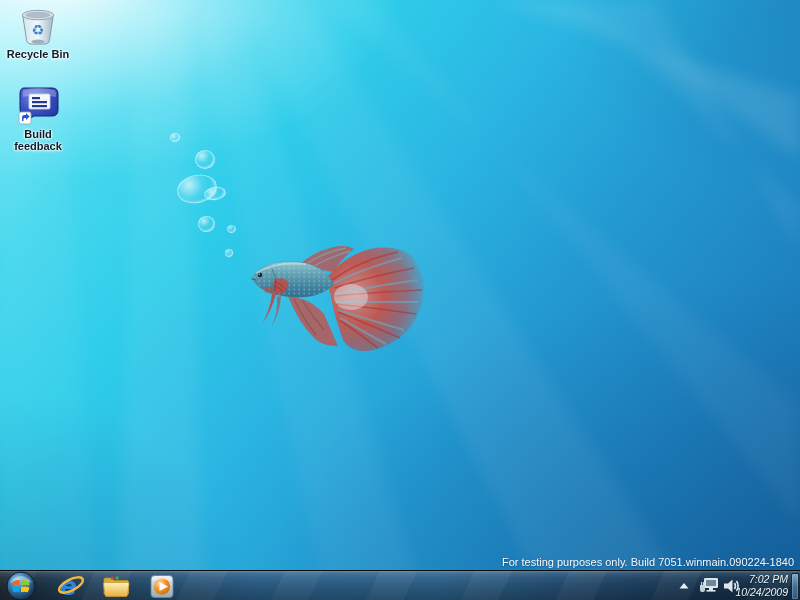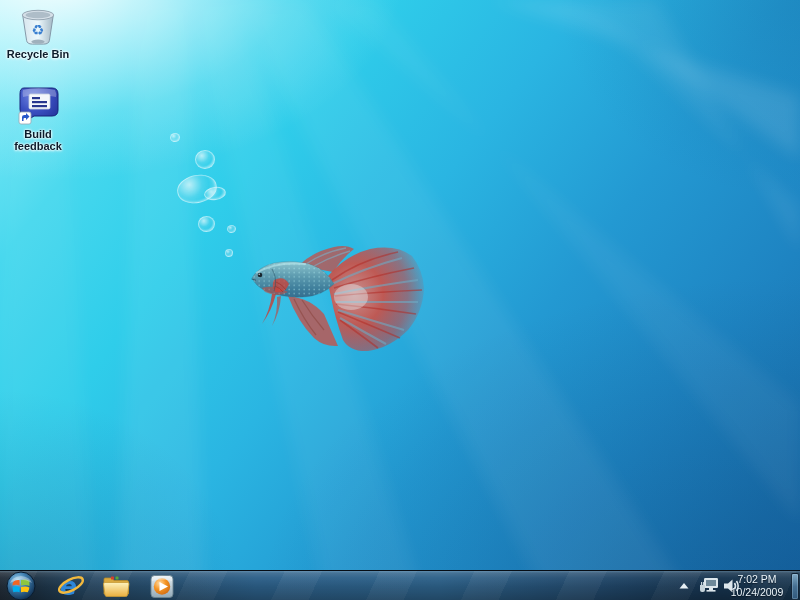--- a/index.html
+++ b/index.html
@@ -52,22 +52,23 @@
   }
   .tb-btn{background:none;border:none;padding:0;margin:0;cursor:pointer;display:flex;align-items:center;justify-content:center;}
   .start{position:absolute;left:6px;top:0px;width:30px;height:30px;}
   .task-icon{position:absolute;top:1px;width:30px;height:28px;}
   .ti-ie{left:56px;} .ti-exp{left:101px;} .ti-wmp{left:147px;}
   .tray{position:absolute;right:0;top:0;height:30px;}
   .tray-btn{position:absolute;background:none;border:none;padding:0;cursor:pointer;}
   .clock{
     position:absolute;right:12px;top:1px;width:62px;height:28px;
     background:none;border:none;padding:0;cursor:pointer;
-    color:#eaf4fa;font-family:"Liberation Sans",sans-serif;font-size:10.5px;line-height:13px;text-align:center;
+    color:#eaf4fa;font-family:"Liberation Sans",sans-serif;font-size:10.5px;line-height:13px;text-align:right;
     text-shadow:0 1px 1px rgba(0,10,20,0.7);
+    font-style:italic;
   }
   .show-desktop{
     position:absolute;right:1px;top:2px;width:8px;height:27px;
     border:1px solid rgba(10,25,40,0.85);border-radius:2px;
     background:linear-gradient(180deg,#7fa8c4,#456f92 50%,#32597c);
     box-shadow:inset 0 0 0 1px rgba(200,230,250,0.25);
     padding:0;cursor:pointer;
   }
 </style>
 </head>
@@ -190,20 +191,21 @@
       <rect x="16" y="19" width="15" height="2.2" fill="#27368e"></rect>
       <g>
         <rect x="3" y="26" width="12" height="12" rx="2" fill="#ffffff" stroke="#9aa7b4" stroke-width="0.8"></rect>
         <path d="M6,35 L6,31 Q6,29 8.5,29 L10,29 L10,27 L13.5,30.5 L10,34 L10,32 L8.5,32 Q7.5,32 7.5,33 L7.5,35 Z" fill="#2858c8"></path>
       </g>
     </svg>
     <div class="desk-label">Build feedback</div>
   </div>
 
   <div class="watermark">
+    <div>For testing purposes only. Build 7051.winmain.090224-1840</div>
   </div>
 
   <div class="taskbar">
 
     <button class="tb-btn start">
       <svg width="30" height="30" viewBox="0 0 30 30">
         <defs>
           <radialGradient id="orbG" cx="0.38" cy="0.3" r="0.9">
             <stop offset="0" stop-color="#9fd4f0"></stop>
               <stop offset="0.35" stop-color="#3e7fb0"></stop>

